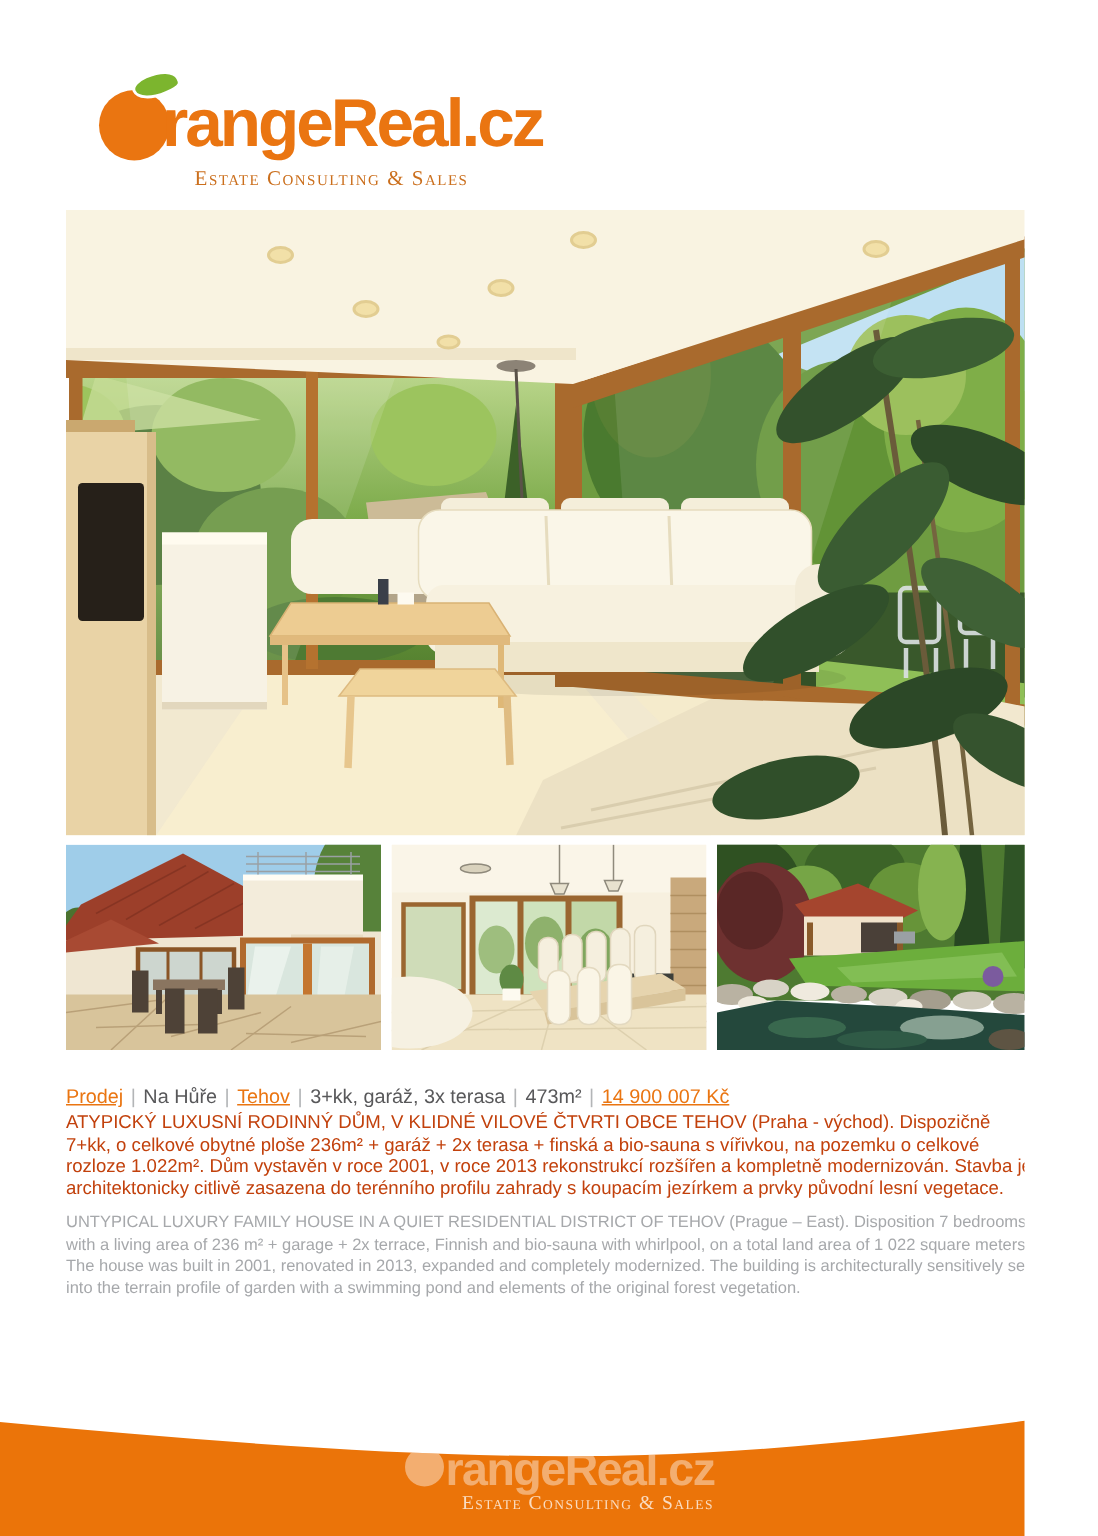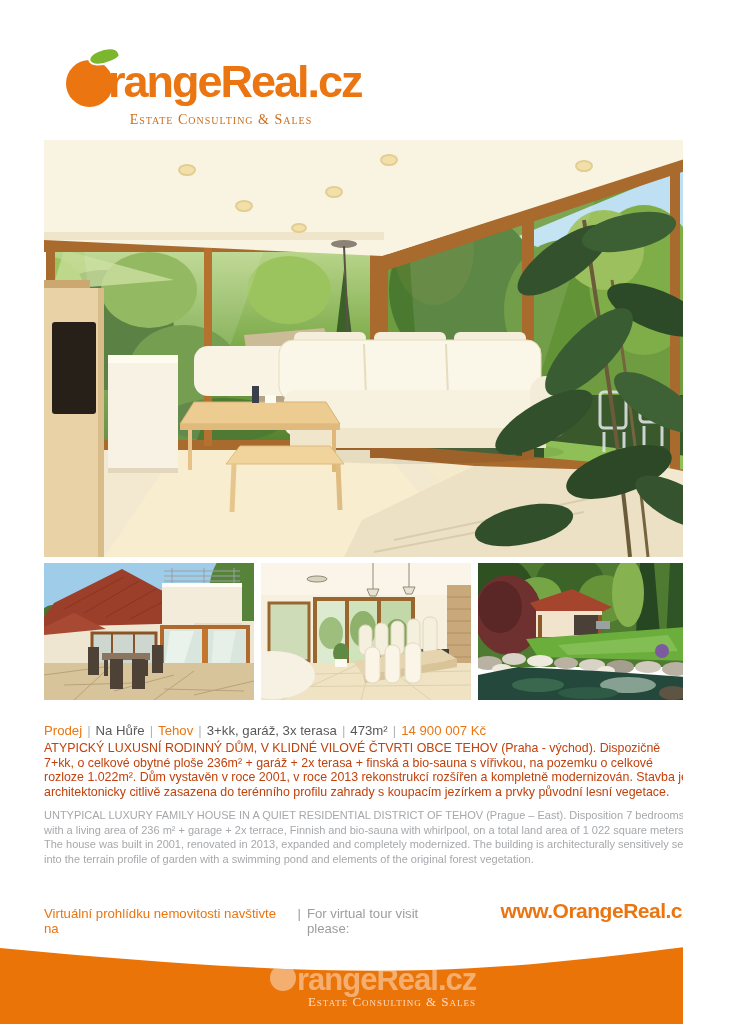--- a/index.html
+++ b/index.html
@@ -19,21 +19,21 @@
                 font-variant:small-caps;font-size:14px;letter-spacing:1px;color:#cb6f1d;margin-top:2px;}
 
   
   .photo-main{position:absolute;left:44px;top:140px;width:644px;height:417px;overflow:hidden;}
   .thumbs{position:absolute;left:44px;top:563px;width:644px;height:137px;display:flex;gap:7px;}
   .thumb{flex:1;height:137px;overflow:hidden;}
   svg{display:block;}
 
   
   .summary{position:absolute;left:44px;top:723px;width:648px;font-size:13.2px;color:#58585a;}
-  .summary .orange{color:#ea7511;}
+  .summary .orange{color:#ea7511;text-decoration:underline;}
   .summary .sep{color:#b3b5b7;margin:0 5px;}
   .desc-cz{position:absolute;left:44px;top:741px;width:648px;font-size:12.4px;line-height:14.7px;
            color:#c2410c;}
   .desc-en{position:absolute;left:44px;top:808px;width:648px;font-size:11px;line-height:14.7px;
            color:#a6a8ab;}
 
   
   .cta{position:absolute;left:44px;top:899px;width:648px;display:flex;align-items:baseline;}
   .cta .cz{color:#ea7511;font-size:13.2px;}
   .cta .sep{color:#9b9da0;font-size:13.2px;margin:0 6px;}
@@ -380,26 +380,20 @@
     </div>
   </div>
 
   <div class="summary">
     <span class="orange">Prodej</span><span class="sep">|</span><span>Na Hůře</span><span class="sep">|</span><span class="orange">Tehov</span><span class="sep">|</span><span>3+kk, garáž, 3x terasa</span><span class="sep">|</span><span>473m²</span><span class="sep">|</span><span class="orange">14 900 007 Kč</span>
   </div>
 
   <div class="desc-cz">ATYPICKÝ LUXUSNÍ RODINNÝ DŮM, V KLIDNÉ VILOVÉ ČTVRTI OBCE TEHOV (Praha - východ). Dispozičně 7+kk, o celkové obytné ploše 236m² + garáž + 2x terasa + finská a bio-sauna s vířivkou, na pozemku o celkové rozloze 1.022m². Dům vystavěn v roce 2001, v roce 2013 rekonstrukcí rozšířen a kompletně modernizován. Stavba je architektonicky citlivě zasazena do terénního profilu zahrady s koupacím jezírkem a prvky původní lesní vegetace.</div>
   <div class="desc-en">UNTYPICAL LUXURY FAMILY HOUSE IN A QUIET RESIDENTIAL DISTRICT OF TEHOV (Prague – East). Disposition 7 bedrooms with a living area of 236 m² + garage + 2x terrace, Finnish and bio-sauna with whirlpool, on a total land area of 1 022 square meters. The house was built in 2001, renovated in 2013, expanded and completely modernized. The building is architecturally sensitively set into the terrain profile of garden with a swimming pond and elements of the original forest vegetation.</div>
 
-  <div class="cta">
-    <span class="cz">Virtuální prohlídku nemovitosti navštivte na</span>
-    <span class="sep">|</span>
-    <span class="en">For virtual tour visit please:</span>
-    <a href="#" class="url">www.OrangeReal.cz</a>
-  </div>
 
   <div class="footer-band">
     <svg viewBox="0 0 732 90" width="732" height="90">
       <defs>
         <path id="wavePath" d="M0,14 C150,28 300,40 430,36 C540,33 645,18 732,7 L732,90 L0,90 Z"></path>
         <clipPath id="bandClip">
             <use href="#wavePath"></use>
           </clipPath>
       </defs>
       <use href="#wavePath" fill="#eb7409"></use>

